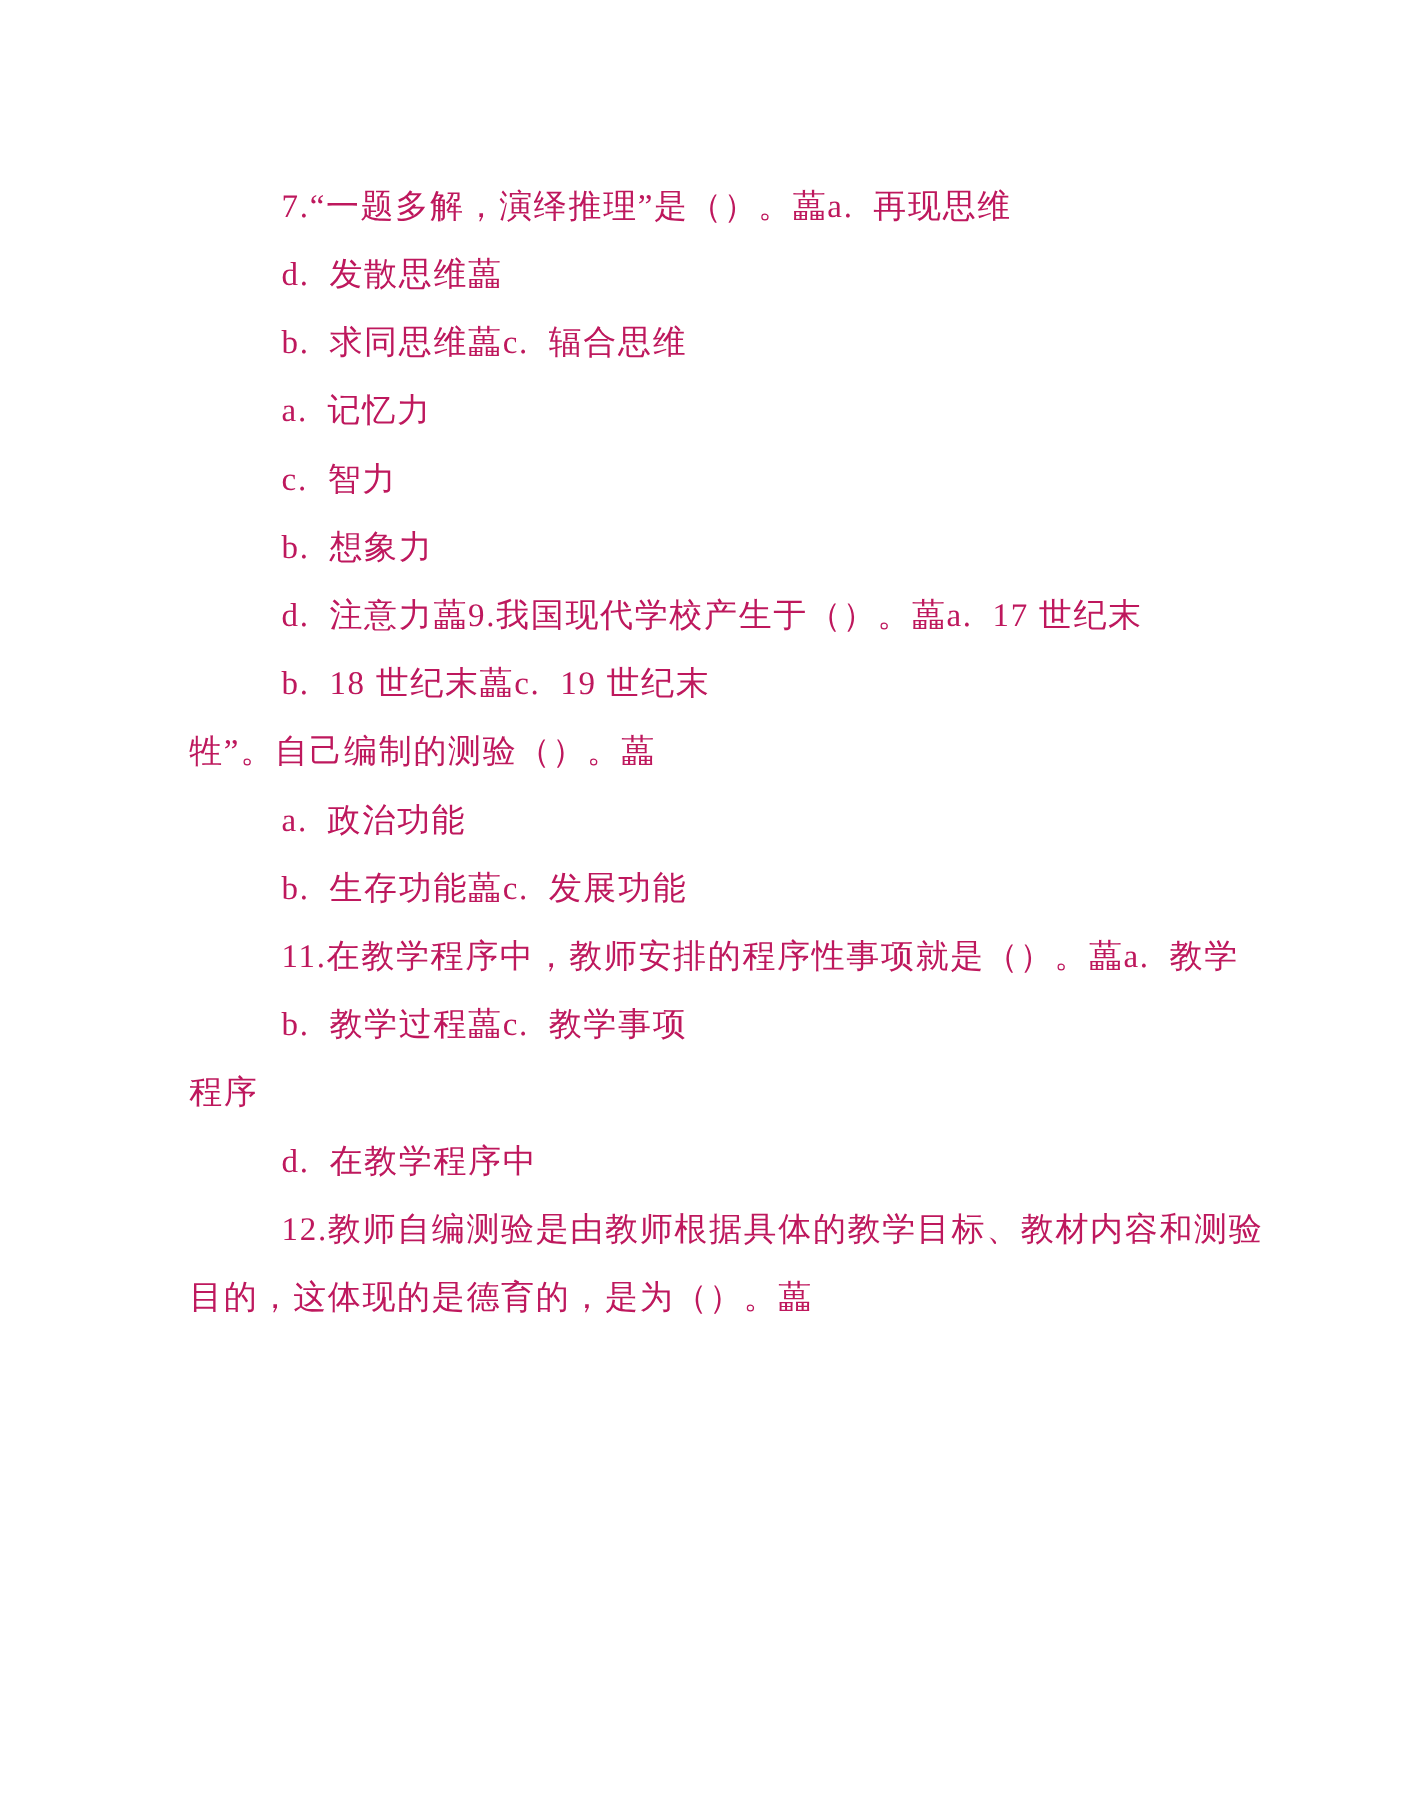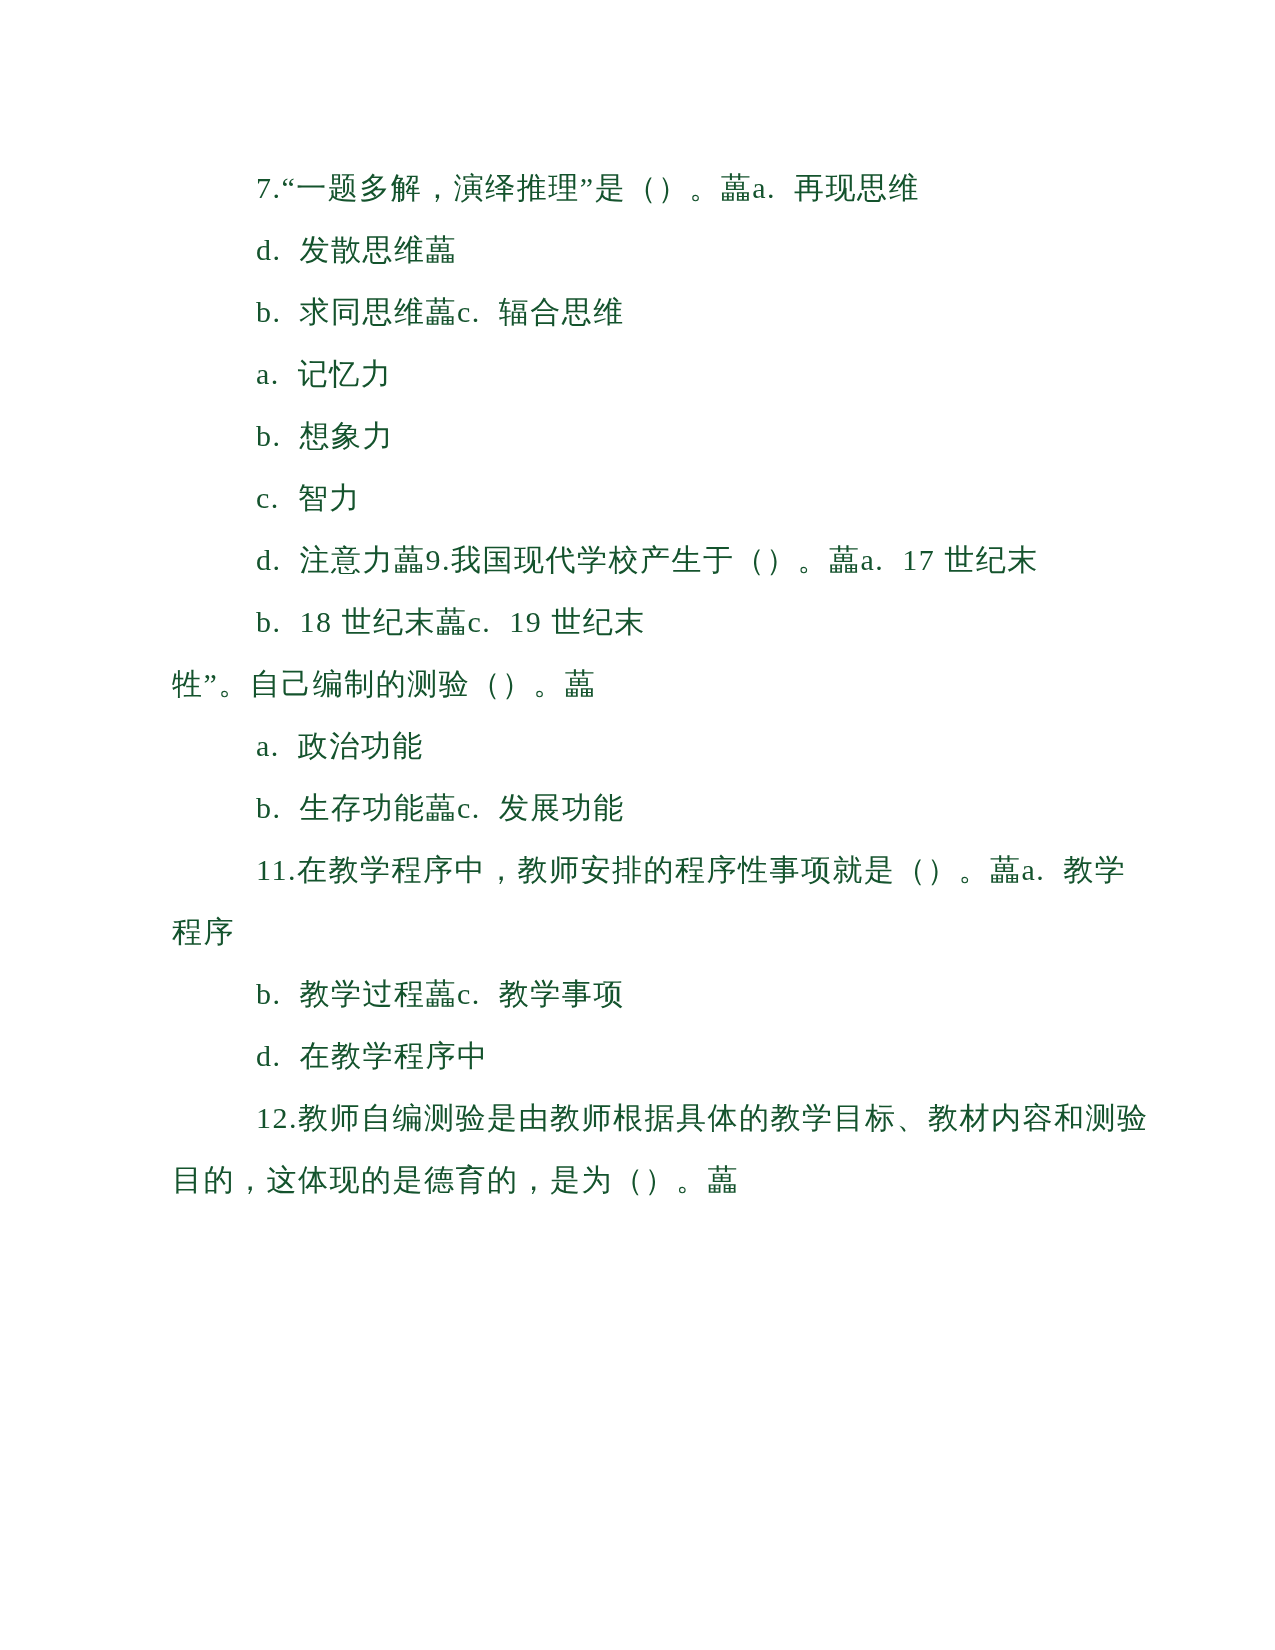--- a/index.html
+++ b/index.html
@@ -13,21 +13,21 @@
     overflow: hidden;
     font-family: "Liberation Serif", "DejaVu Serif", serif;
   }
   .page {
     position: relative;
     width: 1275px;
     height: 1650px;
     background: #ffffff;
     box-sizing: border-box;
     padding: 157px 150px 0 172px;
-    color: #14532d;
+    color: #be185d;
   }
   .doc-line {
     font-size: 30px;
     line-height: 62px;
     height: 62px;
     letter-spacing: 1.5px;
     white-space: pre;
     font-weight: 400;
   }
   .doc-line.indent {
@@ -35,26 +35,26 @@
   }
 </style>
 </head>
 <body>
 
 <div class="page">
   <div class="doc-line indent">7.“一题多解，演绎推理”是（）。藟a.  再现思维</div>
   <div class="doc-line indent">d.  发散思维藟</div>
   <div class="doc-line indent">b.  求同思维藟c.  辐合思维</div>
   <div class="doc-line indent">a.  记忆力</div>
+  <div class="doc-line indent">c.  智力</div>
   <div class="doc-line indent">b.  想象力</div>
-  <div class="doc-line indent">c.  智力</div>
   <div class="doc-line indent">d.  注意力藟9.我国现代学校产生于（）。藟a.  17 世纪末</div>
   <div class="doc-line indent">b.  18 世纪末藟c.  19 世纪末</div>
   <div class="doc-line">牲”。自己编制的测验（）。藟</div>
   <div class="doc-line indent">a.  政治功能</div>
   <div class="doc-line indent">b.  生存功能藟c.  发展功能</div>
   <div class="doc-line indent">11.在教学程序中，教师安排的程序性事项就是（）。藟a.  教学</div>
+  <div class="doc-line indent">b.  教学过程藟c.  教学事项</div>
   <div class="doc-line">程序</div>
-  <div class="doc-line indent">b.  教学过程藟c.  教学事项</div>
   <div class="doc-line indent">d.  在教学程序中</div>
   <div class="doc-line indent">12.教师自编测验是由教师根据具体的教学目标、教材内容和测验</div>
   <div class="doc-line">目的，这体现的是德育的，是为（）。藟</div>
 </div>
 
 </body></html>

